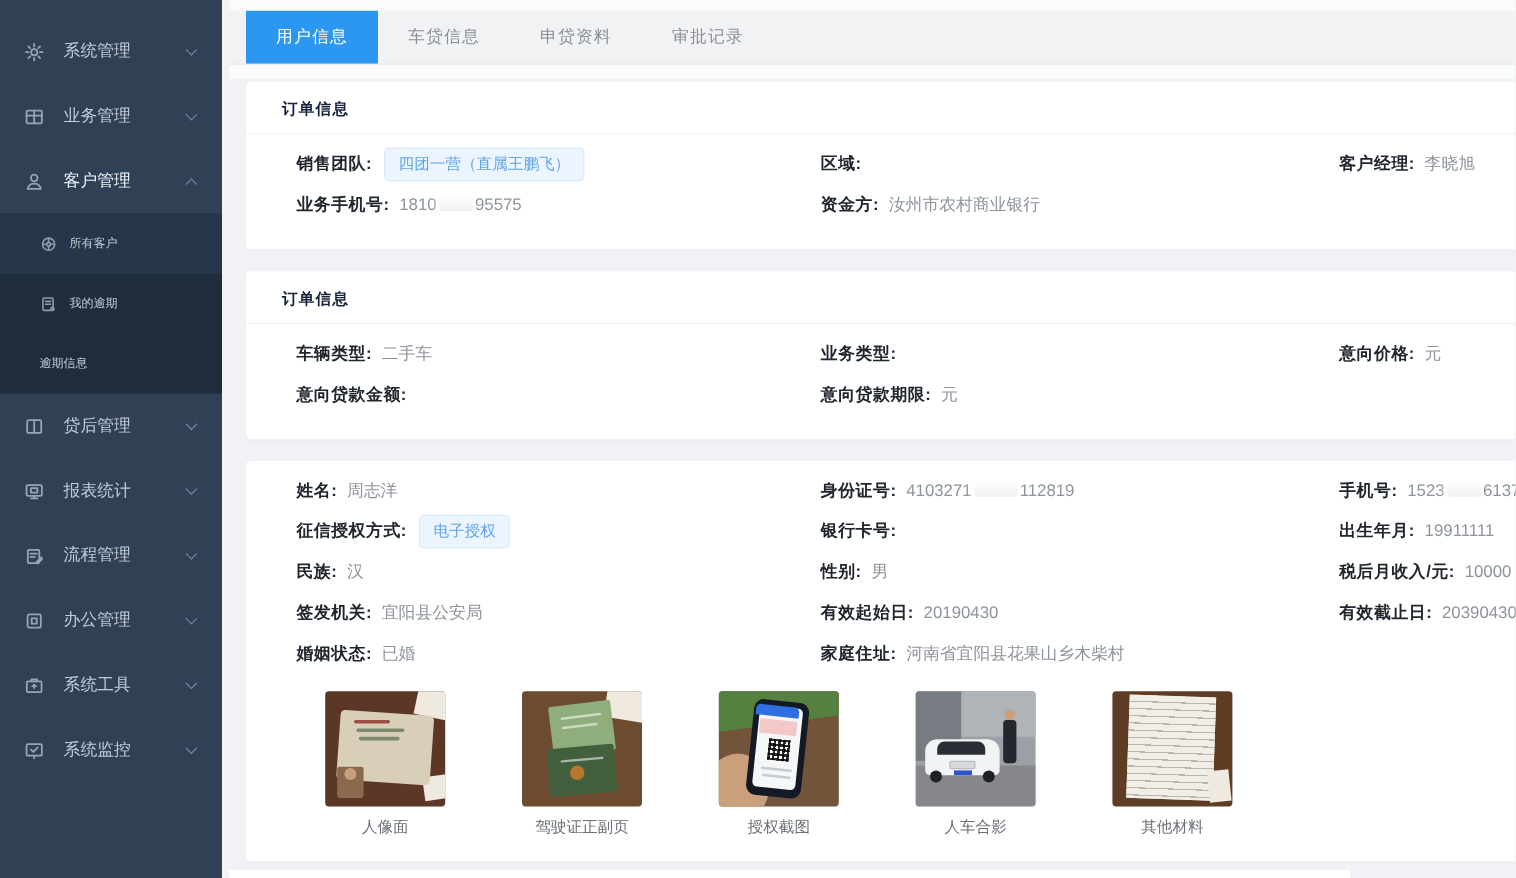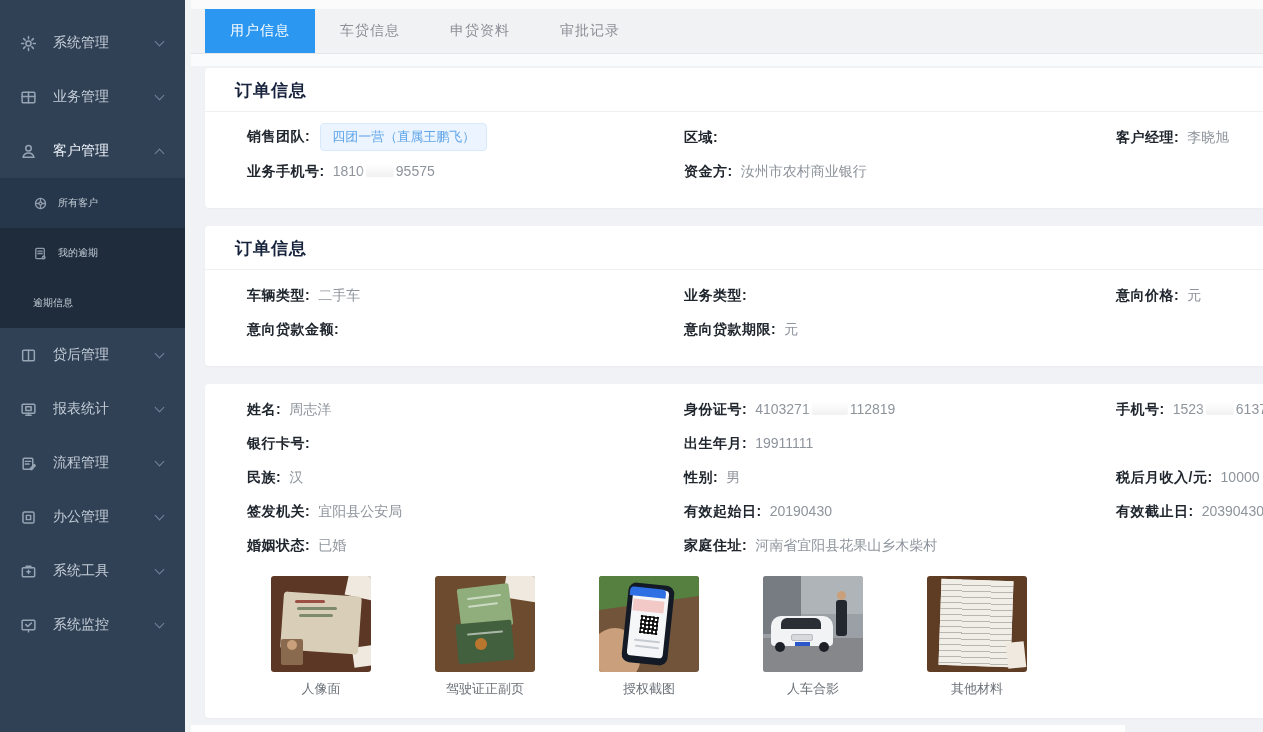--- a/index.html
+++ b/index.html
@@ -33,21 +33,21 @@
   .tabbar { height:45px; background:#f1f2f4; border-bottom:1px solid #e5e7ea;
     display:flex; align-items:stretch; padding-left:14px; }
   .tab { display:flex; align-items:center; padding:0 25px; font-size:14px;
     color:#8b9097; cursor:pointer; letter-spacing:1px; }
   .tab.active { background:#2b97f1; color:#fff; }
   .belowtabs { height:12px; background:#fafbfc; }
 
   
   .card { background:#fff; margin:2px 0 18px 14px; border-radius:4px 0 0 4px;
     box-shadow:0 1px 2px rgba(0,0,0,.03); }
-  .card-title { height:44px; line-height:46px; padding-left:30px; font-size:17px;
+  .card-title { height:44px; line-height:46px; padding-left:30px; font-size:13px;
     font-weight:bold; color:#17233d; border-bottom:1px solid #eef0f4; letter-spacing:1px; }
   .card-body { padding:8px 0 20px 42px; }
   .frow { display:grid; grid-template-columns:437px 432px auto; align-items:center; height:34px; }
   .flabel { font-weight:bold; color:#20262e; font-size:14px; letter-spacing:.5px; }
   .fvalue { color:#8e949c; font-size:14px; margin-left:8px; }
   .fcell { white-space:nowrap; }
   .tag { display:inline-block; margin-left:10px; padding:4px 11px; font-size:13px;
     background:#ecf5ff; border:1px solid #d6eafc; border-radius:4px; color:#5ea4e9; cursor:pointer; }
   .mask { display:inline-block; width:28px; height:13px; border-radius:2px;
     background:linear-gradient(#ffffff,#f1f1f1); box-shadow:0 0 5px 2px rgba(255,255,255,.95);
@@ -310,20 +310,23 @@
             <span class="flabel">姓名:</span><span class="fvalue">周志洋</span>
           </div>
           <div class="fcell">
             <span class="flabel">身份证号:</span><span class="fvalue"><span>4103271</span><span class="mask" style="width:36px"></span><span>112819</span></span>
           </div>
           <div class="fcell">
             <span class="flabel">手机号:</span><span class="fvalue"><span>1523</span><span class="mask"></span><span>6137</span></span>
           </div>
         </div>
         <div class="frow">
+          <div class="fcell">
+            <span class="flabel">征信授权方式:</span><span class="tag">电子授权</span>
+          </div>
           <div class="fcell">
             <span class="flabel">银行卡号:</span><span class="fvalue"></span>
           </div>
           <div class="fcell">
             <span class="flabel">出生年月:</span><span class="fvalue">19911111</span>
           </div>
         </div>
         <div class="frow">
           <div class="fcell">
             <span class="flabel">民族:</span><span class="fvalue">汉</span>

